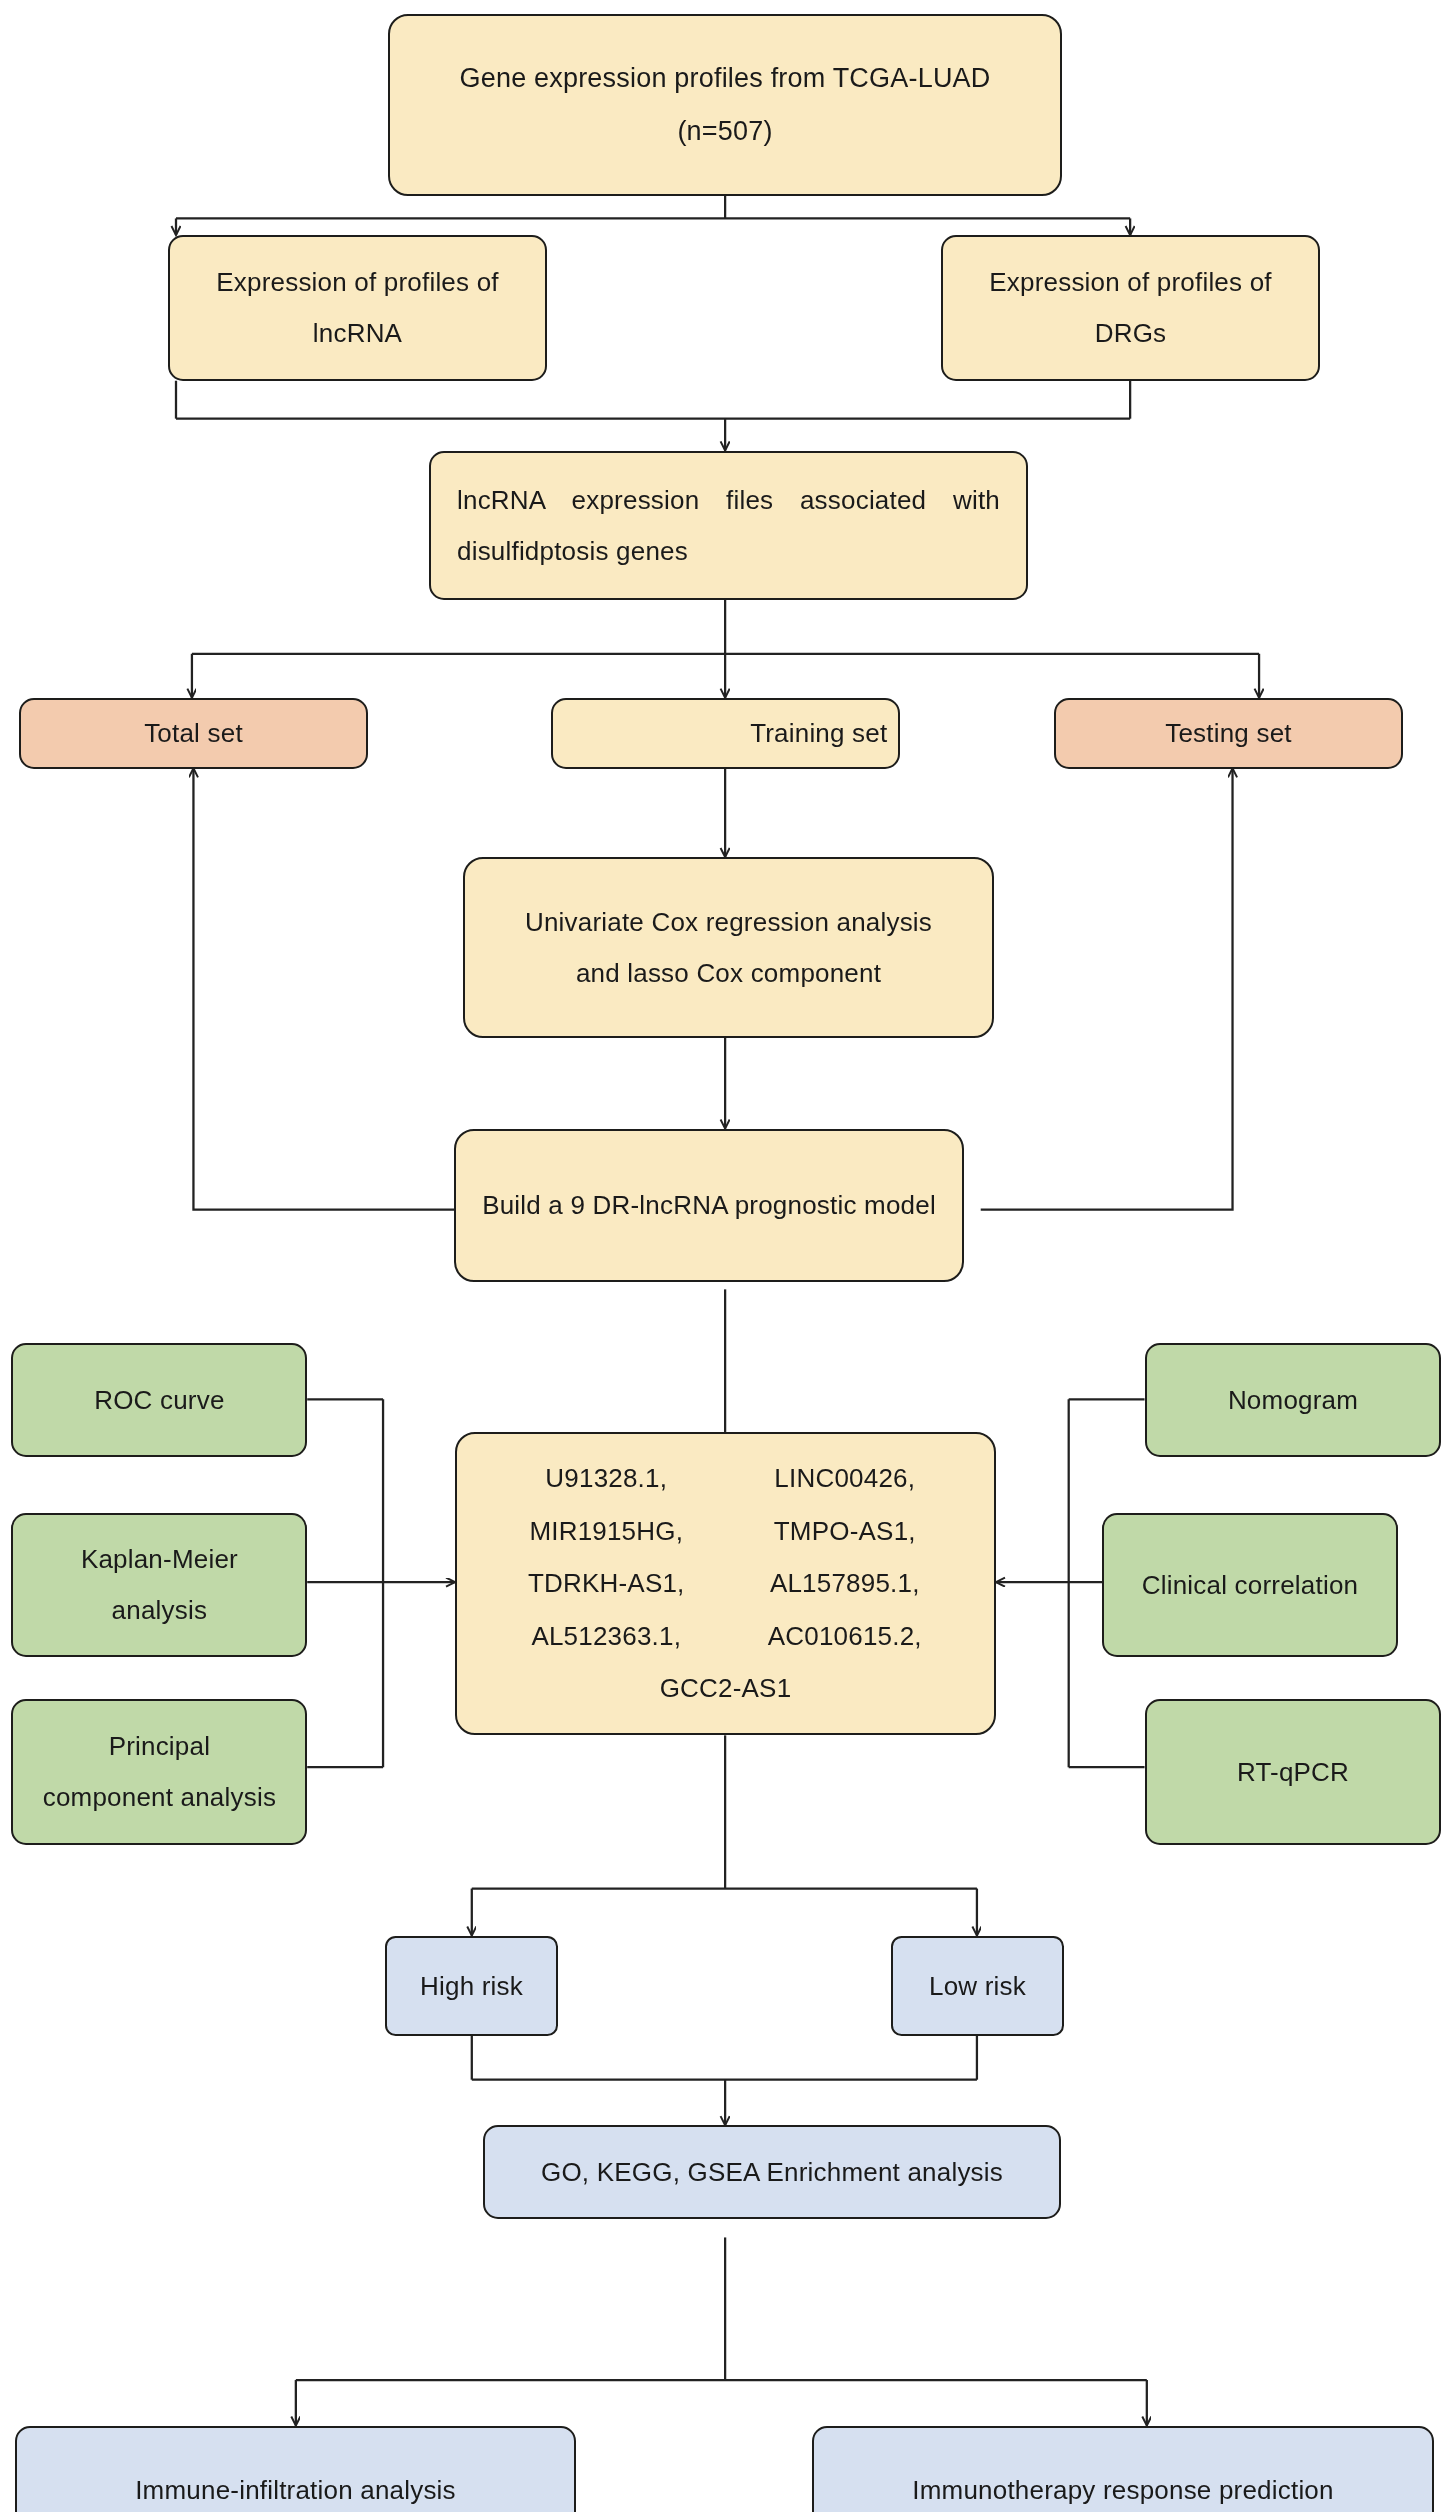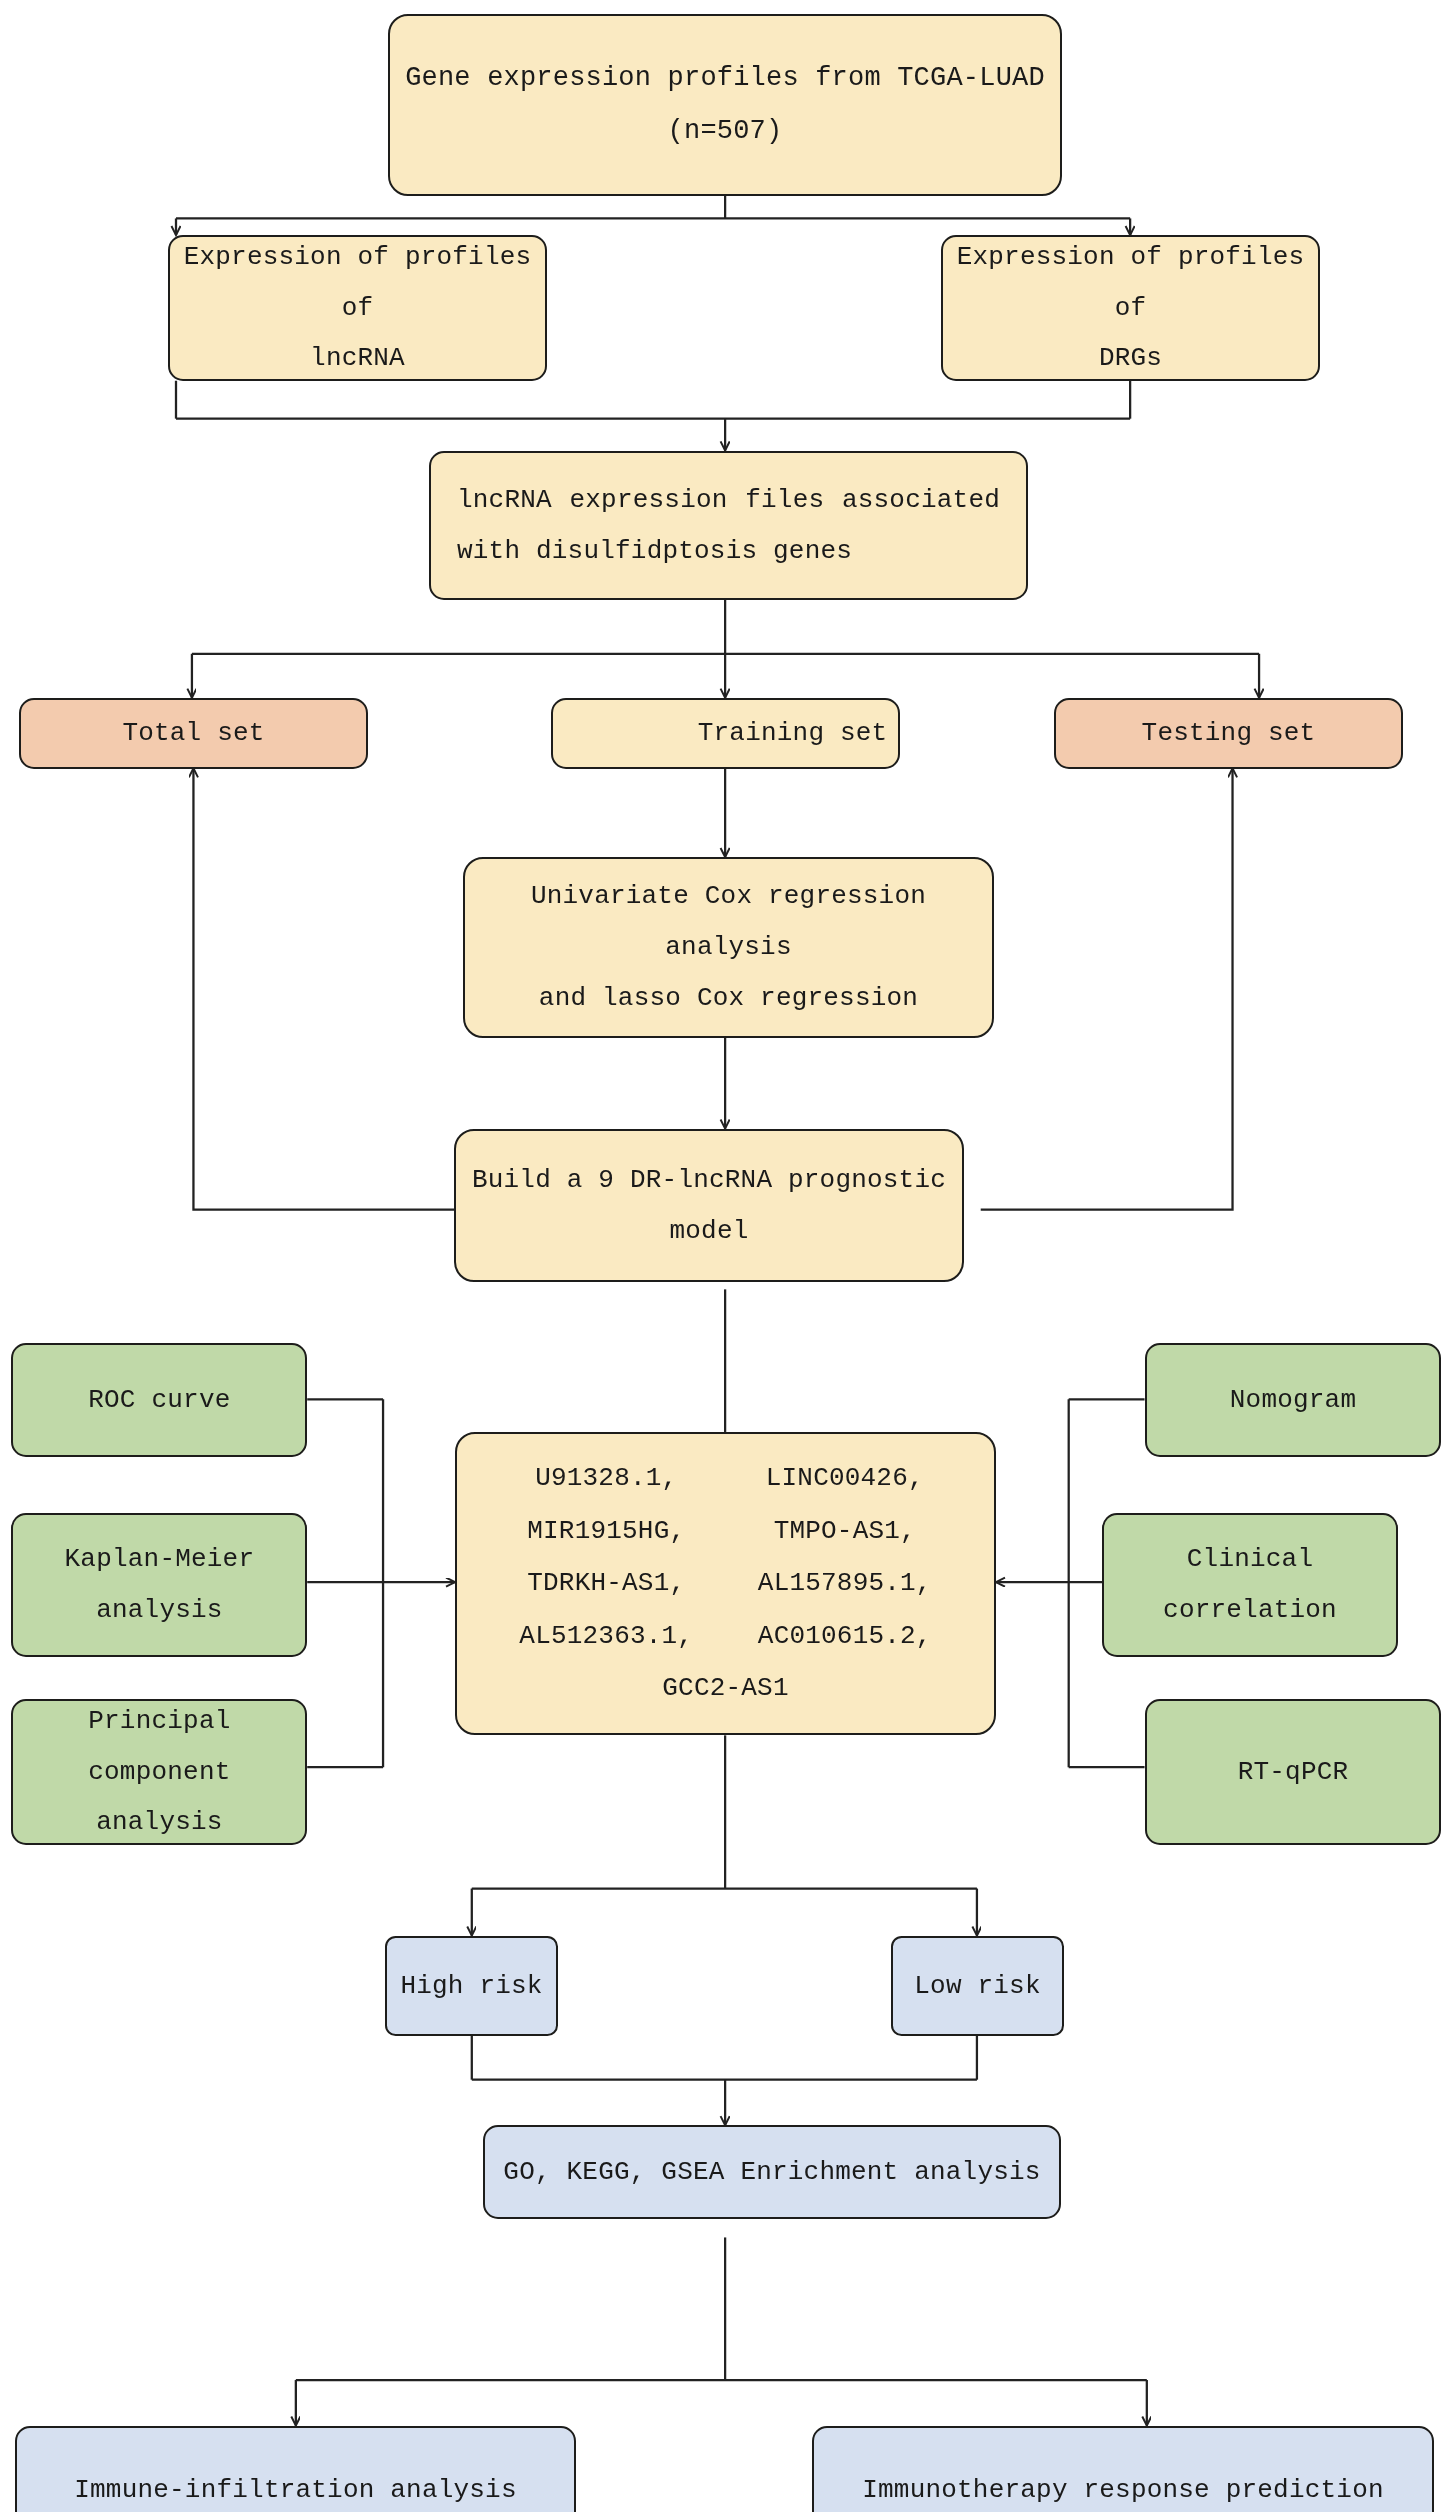--- a/index.html
+++ b/index.html
@@ -1,18 +1,18 @@
 <!DOCTYPE html>
 <html style="font-size:12px"><head>
 <meta charset="utf-8">
 <title>Study Flowchart</title>
 <style>
   html,body{margin:0;padding:0;background:#ffffff;}
   body{font-family:"Liberation Sans", sans-serif;}
-  #canvas{position:relative;width:1451px;height:2512px;background:#fff;overflow:hidden;font-family:Liberation Mono, monospace;}
+  #canvas{position:relative;width:1451px;height:2512px;background:#fff;overflow:hidden;}
   #edges{position:absolute;left:0;top:0;width:1451px;height:2512px;pointer-events:none;}
 
   .node{
     position:absolute;
     box-sizing:border-box;
     border:2.3px solid #1d1d1b;
     display:flex;
     align-items:center;
     justify-content:center;
     text-align:center;
@@ -150,21 +150,21 @@
     <div class="lbl">Training set</div>
   </div>
 
   <div class="node r-md c-salmon f34" style="left:1054px;top:698px;width:349px;height:71px;">
     <div class="lbl">Testing set</div>
   </div>
 
   <div class="node r-lg c-cream f34" style="left:463px;top:857px;width:531px;height:181px;">
     <div class="lbl">
       <div>Univariate Cox regression analysis</div>
-      <div>and lasso Cox regression</div>
+      <div>and lasso Cox component</div>
     </div>
   </div>
 
   <div class="node r-lg c-cream f34" style="left:454px;top:1129px;width:510px;height:153px;">
     <div class="lbl">Build a 9 DR-lncRNA prognostic model</div>
   </div>
 
   <div class="node r-md c-green f34" style="left:11.4px;top:1343px;width:296px;height:114px;">
     <div class="lbl">ROC curve</div>
   </div>

